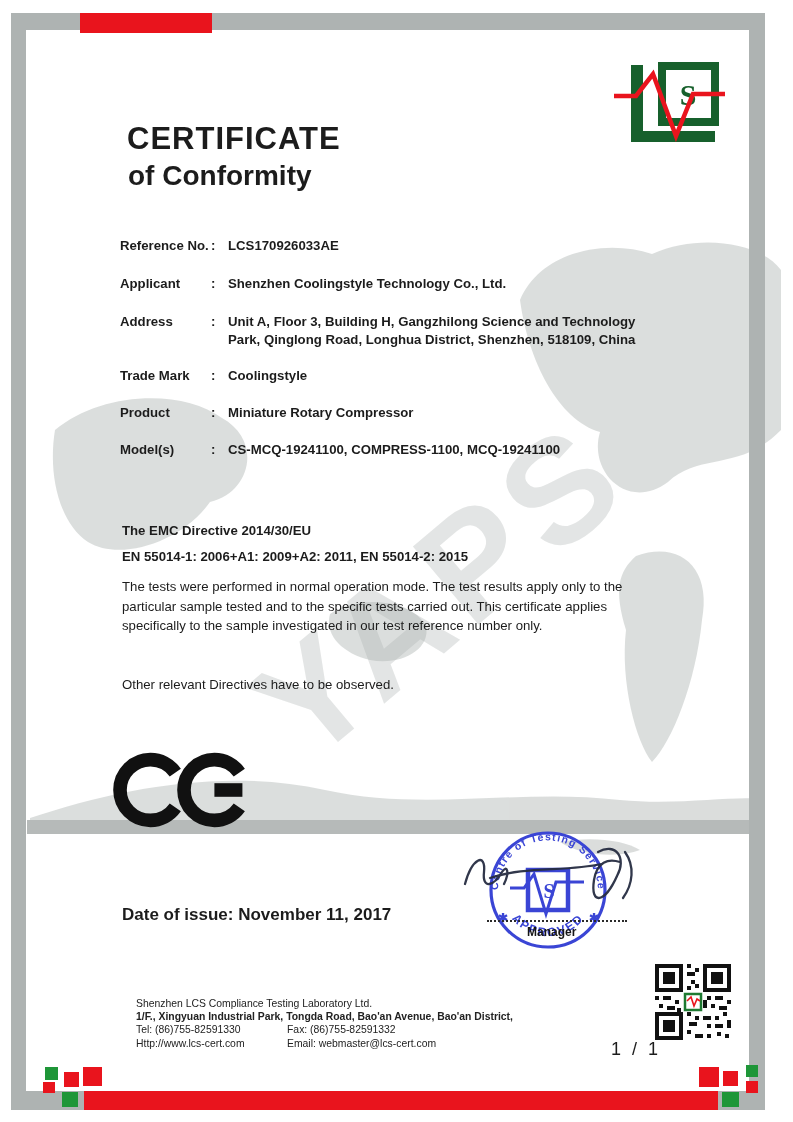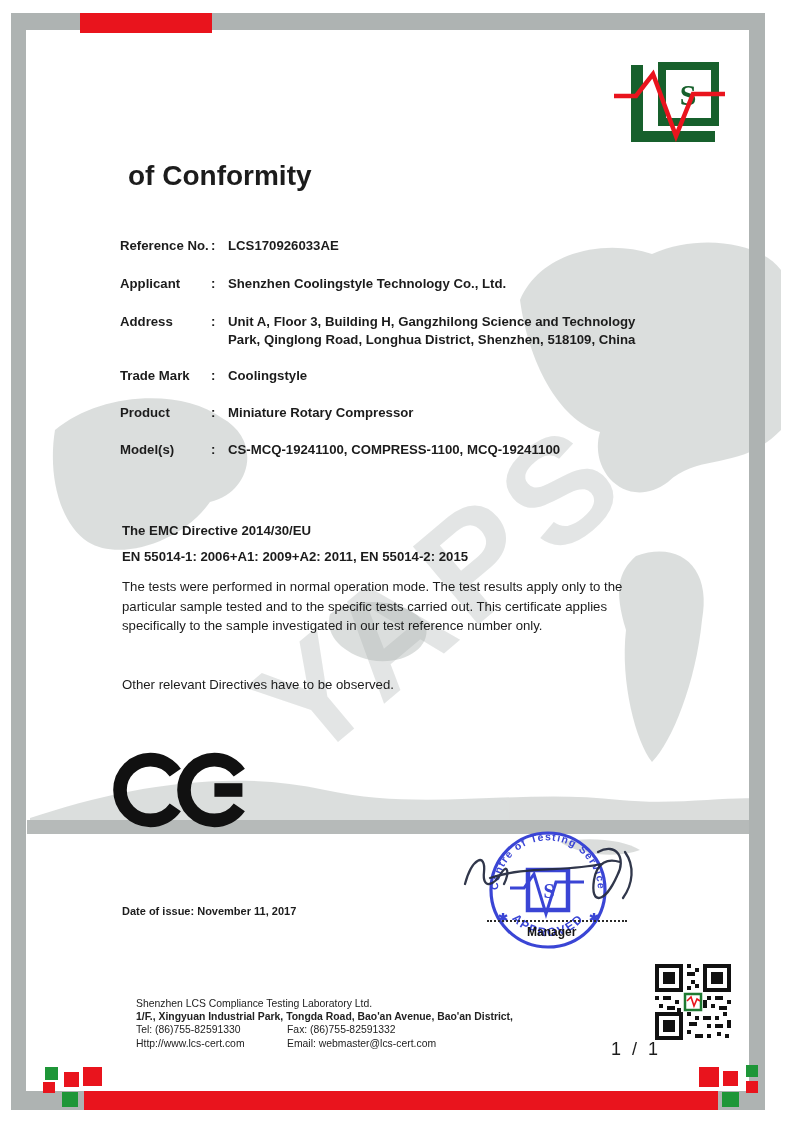--- a/index.html
+++ b/index.html
@@ -24,21 +24,21 @@
 
   
   .title{position:absolute;left:127px;top:121px;font-size:31px;font-weight:700;letter-spacing:1px;}
   .subtitle{position:absolute;left:128px;top:160px;font-size:28px;font-weight:700;}
   .field{position:absolute;left:0;top:0;width:100%;font-size:13.2px;font-weight:700;line-height:18px;}
   .field .lbl{position:absolute;left:120px;white-space:nowrap;}
   .field .col{position:absolute;left:211px;}
   .field .val{position:absolute;left:228px;width:432px;}
   .para{position:absolute;left:122px;font-size:13.2px;line-height:19.5px;}
   .bold{font-weight:700;}
-  .issue{position:absolute;left:122px;top:905px;font-size:11px;font-weight:700;}
+  .issue{position:absolute;left:122px;top:905px;font-size:17px;font-weight:700;}
 
   
   .footer{position:absolute;left:136px;top:997px;font-size:10.4px;line-height:13.2px;color:#222;}
   .frow{position:relative;}
   .frow .c2{position:absolute;left:151px;}
   .pageno{position:absolute;left:611px;top:1039px;font-size:18px;font-weight:400;letter-spacing:3px;}
 
   
   .sigline{position:absolute;left:487px;top:920px;width:140px;border-top:2px dotted #2a2a2a;}
   .manager{position:absolute;left:527px;top:925px;font-size:12px;font-weight:700;color:#161616;}
@@ -81,20 +81,21 @@
   <div class="sq g" style="left:722px;top:1092px;width:17px;height:15px;"></div>
 
   <svg class="abs" style="left:608px;top:48px;" width="125" height="102" viewBox="0 0 125 102">
     <rect x="23" y="17" width="12" height="77" fill="#17602c"></rect>
     <rect x="23" y="83" width="84" height="11" fill="#17602c"></rect>
     <rect x="54" y="18" width="53" height="56" fill="none" stroke="#17602c" stroke-width="8"></rect>
     <text x="80" y="57" font-size="30" font-weight="700" fill="#17602c" text-anchor="middle" font-family="Liberation Serif, serif">S</text>
     <polyline points="6,48 28,48 45,26 68,88 85,46 117,46" fill="none" stroke="#e9141d" stroke-width="4.5" stroke-linejoin="miter"></polyline>
   </svg>
 
+  <div class="title">CERTIFICATE</div>
   <div class="subtitle">of Conformity</div>
 
   <div class="field" style="top:237px">
     <span class="lbl">Reference No.</span>
     <span class="col">:</span>
     <span class="val">LCS170926033AE</span>
   </div>
   <div class="field" style="top:275px">
     <span class="lbl">Applicant</span>
     <span class="col">:</span>

